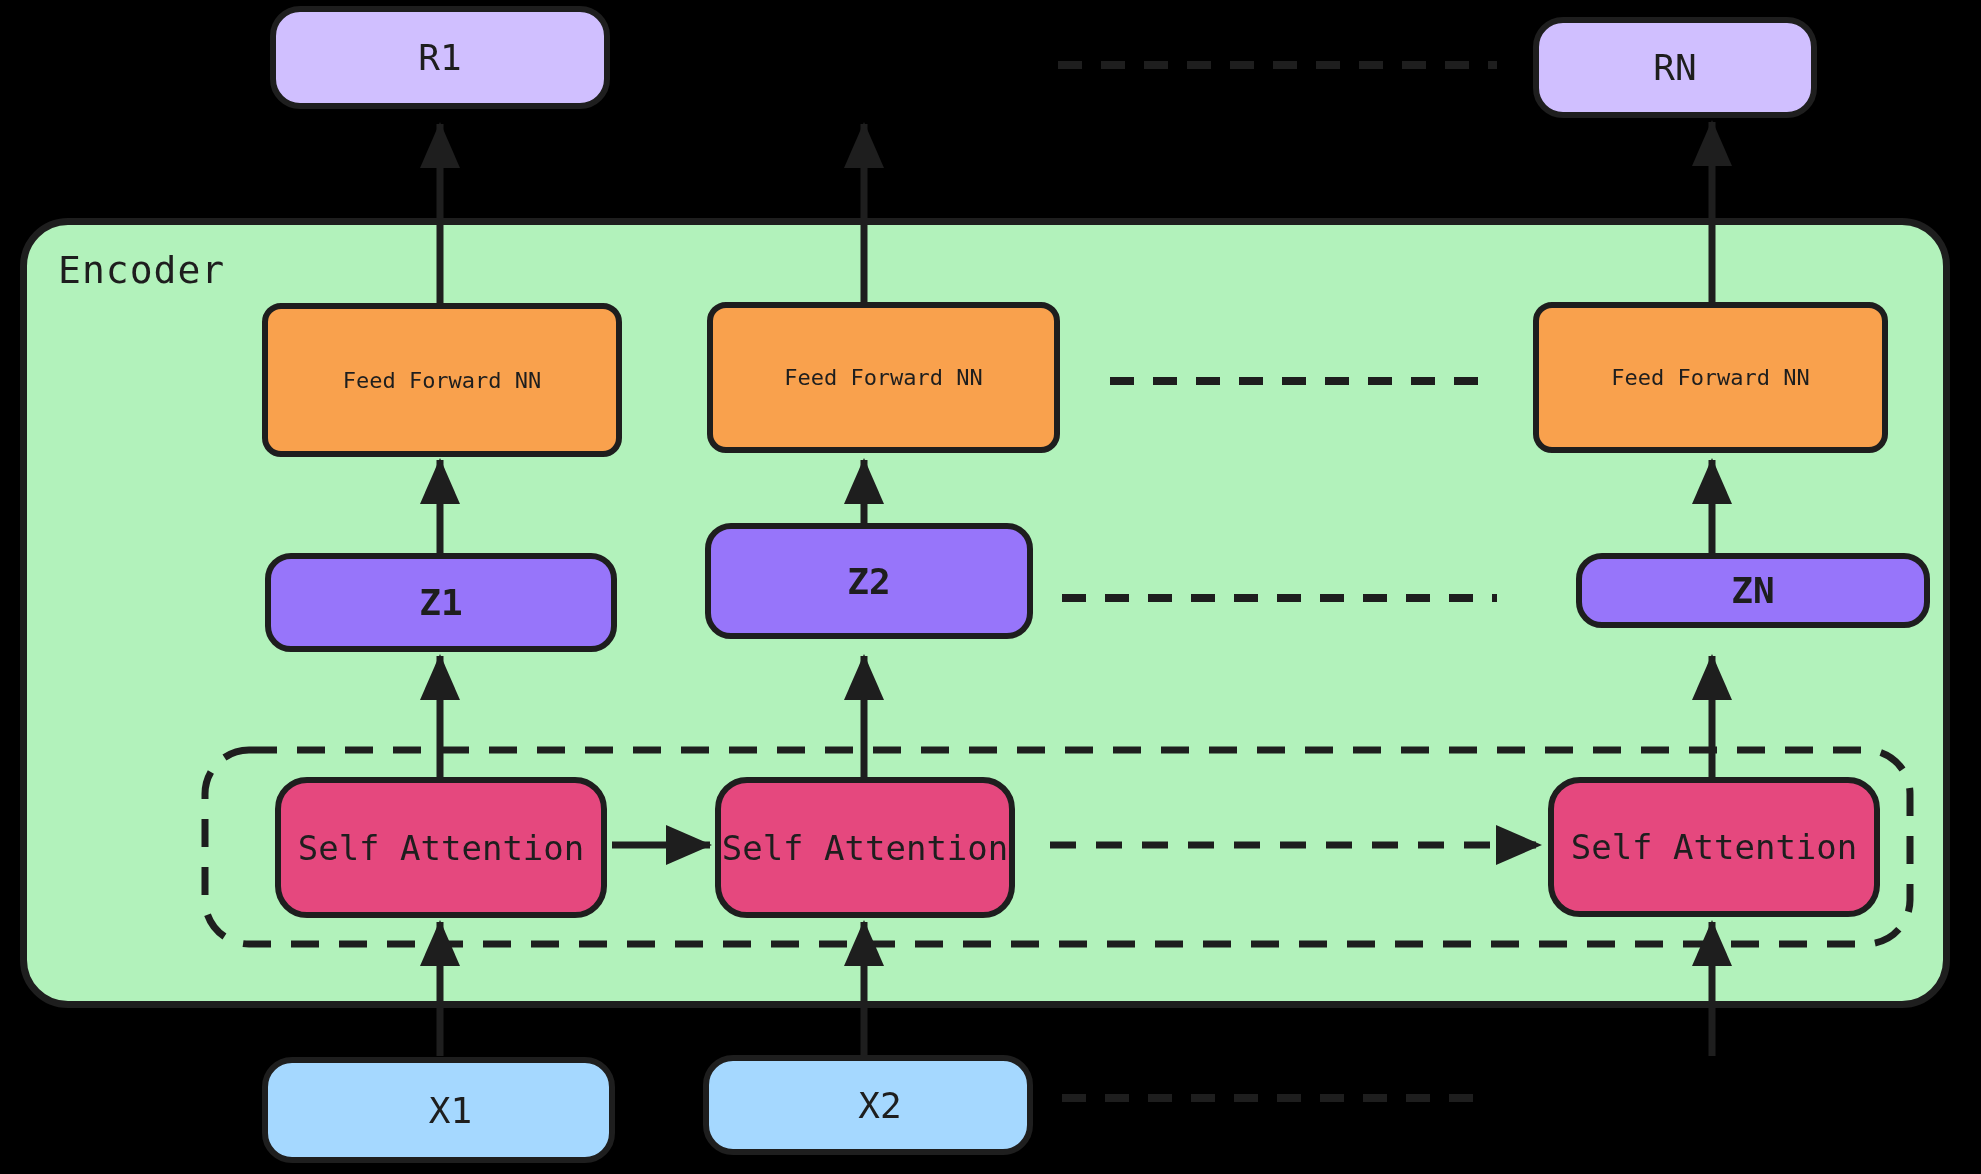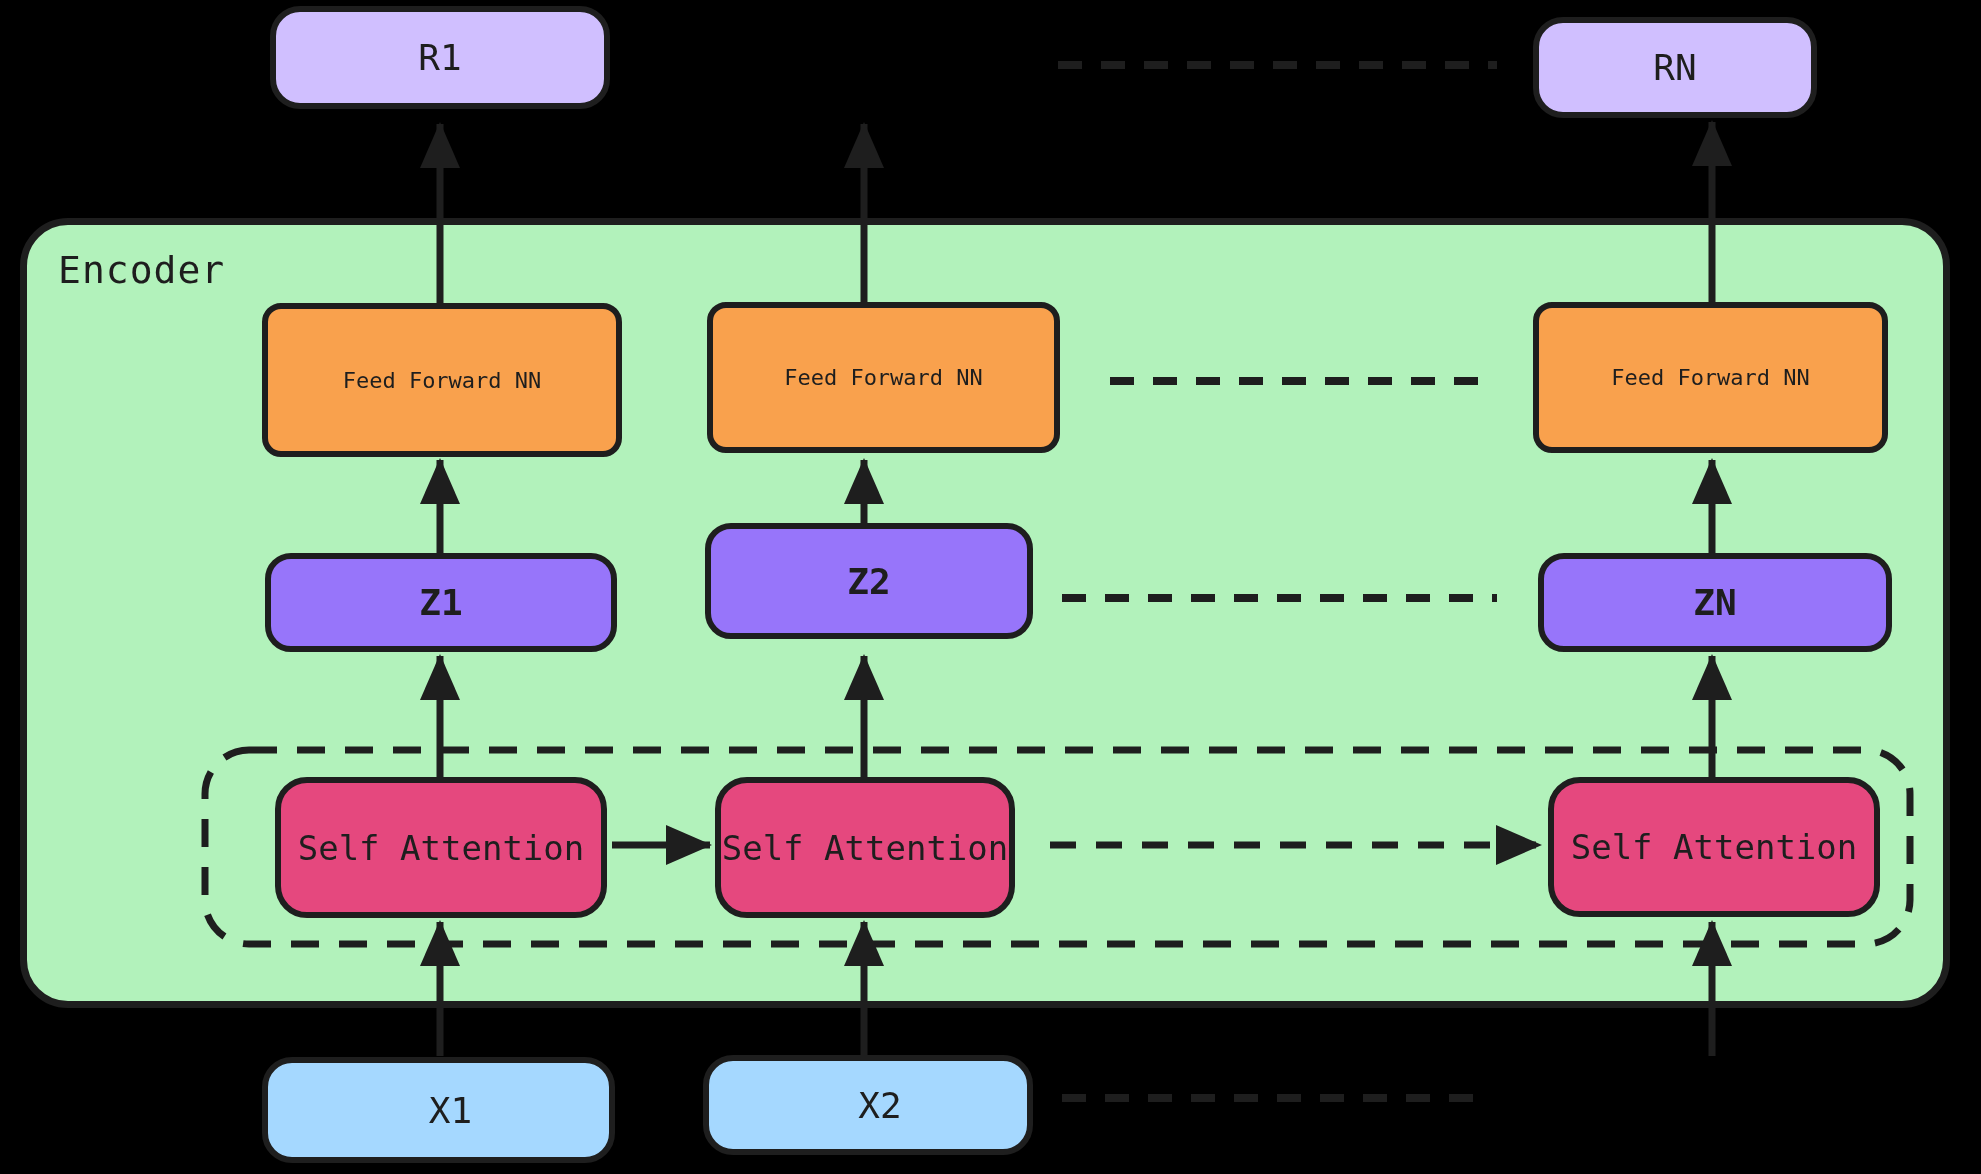--- a/index.html
+++ b/index.html
@@ -72,21 +72,21 @@
 
   <div class="box r" style="left:270px;top:6px;width:340px;height:103px">R1</div>
   <div class="box r" style="left:1533px;top:17px;width:284px;height:101px">RN</div>
 
   <div class="box ffn" style="left:262px;top:303px;width:360px;height:154px">Feed Forward NN</div>
   <div class="box ffn" style="left:707px;top:302px;width:353px;height:151px">Feed Forward NN</div>
   <div class="box ffn" style="left:1533px;top:302px;width:355px;height:151px">Feed Forward NN</div>
 
   <div class="box z" style="left:265px;top:553px;width:352px;height:99px">Z1</div>
   <div class="box z" style="left:705px;top:523px;width:328px;height:116px">Z2</div>
-  <div class="box z" style="left:1538px;top:553px;width:354px;height:99px">ZN</div>
+  <div class="box z" style="left:1576px;top:553px;width:354px;height:75px">ZN</div>
 
   <div class="box sa" style="left:275px;top:777px;width:332px;height:141px">Self Attention</div>
   <div class="box sa" style="left:715px;top:777px;width:300px;height:141px">Self Attention</div>
   <div class="box sa" style="left:1548px;top:777px;width:332px;height:140px">Self Attention</div>
 
   <div class="box x" style="left:262px;top:1057px;width:353px;height:106px">X1</div>
   <div class="box x" style="left:703px;top:1055px;width:330px;height:100px">X2</div>
 
 </div>
 

